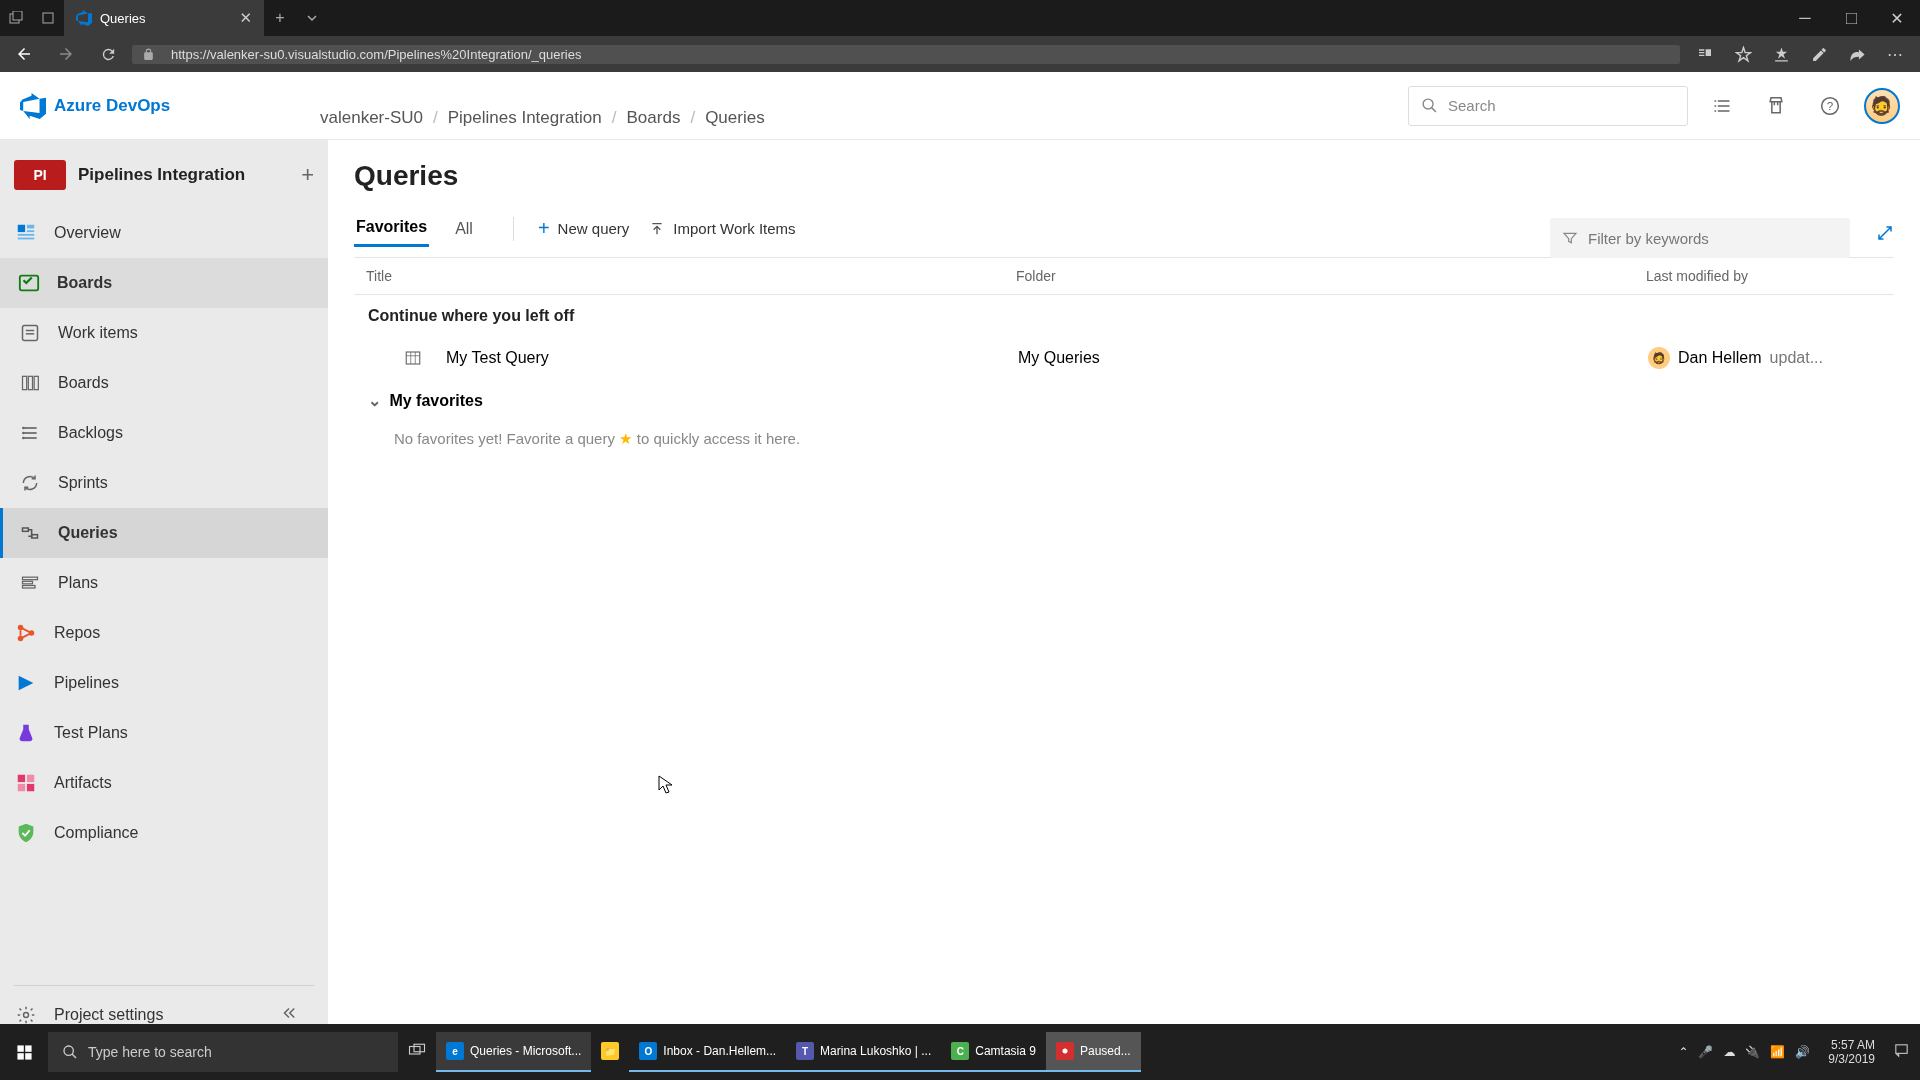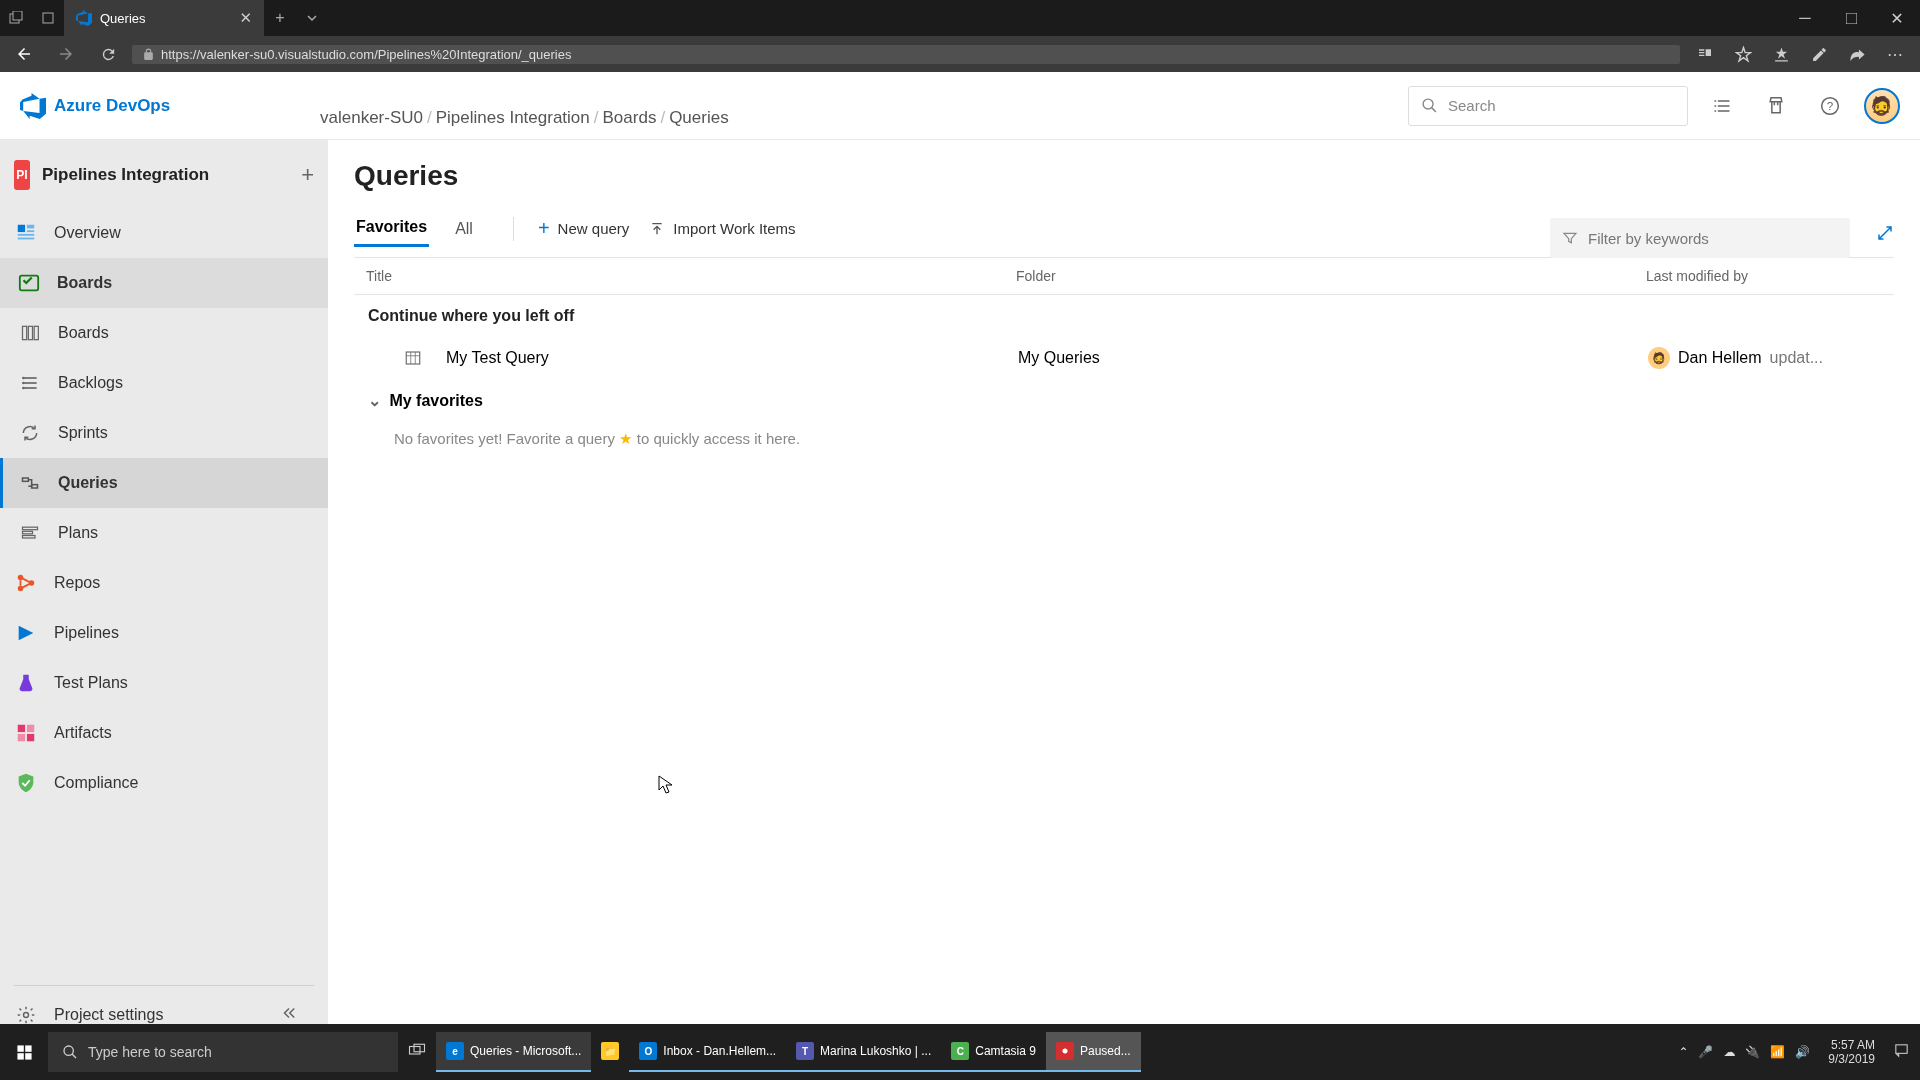--- a/index.html
+++ b/index.html
@@ -11,39 +11,39 @@
 .tab-ctrl { width: 32px; height: 36px; display: flex; align-items: center; justify-content: center; color: #aaa; }
 .tab { display: flex; align-items: center; gap: 8px; height: 36px; padding: 0 12px; background: #3b3b3b; color: #fff; font-size: 13px; min-width: 200px; }
 .tab svg { width: 16px; height: 16px; }
 .tab-close { margin-left: auto; color: #ccc; font-size: 15px; }
 .tab-new { width: 32px; text-align: center; color: #aaa; }
 .win-controls { margin-left: auto; display: flex; }
 .win-btn { width: 46px; height: 36px; display: flex; align-items: center; justify-content: center; color: #ccc; }
 
 .addr-bar { height: 36px; display: flex; align-items: center; background: #3b3b3b; padding: 0 6px; gap: 6px; }
 .nav-btn { width: 36px; height: 36px; display: flex; align-items: center; justify-content: center; color: #ccc; }
-.url-box { flex: 1; background: #505050; height: 19px; border-radius: 2px; display: flex; align-items: center; padding: 0 10px; gap: 6px; color: #ddd; font-size: 13px; }
+.url-box { flex: 1; background: #505050; height: 19px; border-radius: 2px; display: flex; align-items: center; padding: 0 10px; gap: 16px; color: #ddd; font-size: 13px; }
 .addr-icons { display: flex; gap: 0; }
 .addr-icons .nav-btn { width: 38px; }
 
 
 .app-header { height: 68px; border-bottom: 1px solid #e8e8e8; display: flex; align-items: center; padding: 0 20px; gap: 10px; }
 .azure-logo { display: flex; align-items: center; gap: 8px; color: #0078d4; font-weight: 600; font-size: 17px; width: 290px; }
-.breadcrumbs { display: flex; align-items: center; gap: 4px; color: #555; font-size: 17px; margin-top: 24px; }
+.breadcrumbs { display: flex; align-items: center; gap: 10px; color: #555; font-size: 17px; margin-top: 24px; }
 .breadcrumbs .sep { color: #bbb; }
 .hdr-right { margin-left: auto; display: flex; align-items: center; gap: 14px; }
 .search-box { width: 280px; height: 40px; border: 1px solid #ddd; border-radius: 3px; display: flex; align-items: center; padding: 0 12px; gap: 10px; color: #888; font-size: 15px; }
 .hdr-icon { width: 40px; height: 40px; display: flex; align-items: center; justify-content: center; color: #555; }
 .avatar { width: 36px; height: 36px; border-radius: 50%; background: linear-gradient(#ffe0b2, #ffcc80); border: 2px solid #0078d4; display: flex; align-items: center; justify-content: center; font-size: 18px; }
 
 
 .app-body { display: flex; height: calc(100% - 72px - 68px - 40px); }
 .sidebar { width: 328px; background: #eaeaea; display: flex; flex-direction: column; padding-top: 8px; }
 .project-row { display: flex; align-items: center; gap: 12px; padding: 12px 14px 18px; font-weight: 600; font-size: 17px; color: #222; }
-.proj-badge { width: 16px; height: 30px; background: #ef4444; color: #fff; border-radius: 3px; display: flex; align-items: center; justify-content: center; font-size: 12px; font-weight: 600; }
+.proj-badge { width: 52px; height: 30px; background: #b91c1c; color: #fff; border-radius: 3px; display: flex; align-items: center; justify-content: center; font-size: 14px; font-weight: 600; }
 .proj-plus { margin-left: auto; color: #666; font-size: 22px; font-weight: 300; }
 
 .nav-item { display: flex; align-items: center; gap: 16px; padding: 0 14px; height: 50px; font-size: 16px; color: #333; cursor: pointer; }
 .nav-item.sub { padding-left: 18px; height: 50px; font-size: 16px; }
 .nav-item.active-section { background: #dcdcdc; font-weight: 600; border-left: 3px solid transparent; }
 .nav-item.selected { background: #d6d6d6; font-weight: 600; border-left: 3px solid #0078d4; padding-left: 15px; }
 .nav-icon { width: 24px; height: 24px; display: flex; align-items: center; justify-content: center; }
 .nav-spacer { flex: 1; }
 .nav-divider { height: 1px; background: #d0d0d0; margin: 4px 14px; }
 .nav-bottom { display: flex; align-items: center; }
@@ -251,20 +251,30 @@
     <div class="nav-item active-section">
       <span class="nav-icon">
           <svg width="22" height="22" viewBox="0 0 24 24">
             <rect x="2" y="4" width="20" height="16" rx="2" fill="none" stroke="#107c10" stroke-width="2"></rect>
             <path d="M6 9l3 3 6-6" fill="none" stroke="#107c10" stroke-width="2.5"></path>
           </svg>
         </span>
       <span>Boards</span>
     </div>
 
+    <div class="nav-item sub">
+      <span class="nav-icon">
+          <svg width="20" height="20" viewBox="0 0 24 24">
+            <rect x="3" y="3" width="18" height="18" rx="2" fill="none" stroke="#666" stroke-width="1.8"></rect>
+            <line x1="7" y1="9" x2="17" y2="9" stroke="#666" stroke-width="1.8"></line>
+            <line x1="7" y1="13" x2="17" y2="13" stroke="#666" stroke-width="1.8"></line>
+          </svg>
+        </span>
+      <span>Work items</span>
+    </div>
     <div class="nav-item sub">
       <span class="nav-icon">
           <svg width="20" height="20" viewBox="0 0 24 24">
             <rect x="3" y="4" width="5" height="16" fill="none" stroke="#666" stroke-width="1.5"></rect>
             <rect x="10" y="4" width="5" height="16" fill="none" stroke="#666" stroke-width="1.5"></rect>
             <rect x="17" y="4" width="5" height="16" fill="none" stroke="#666" stroke-width="1.5"></rect>
           </svg>
         </span>
       <span>Boards</span>
     </div>

